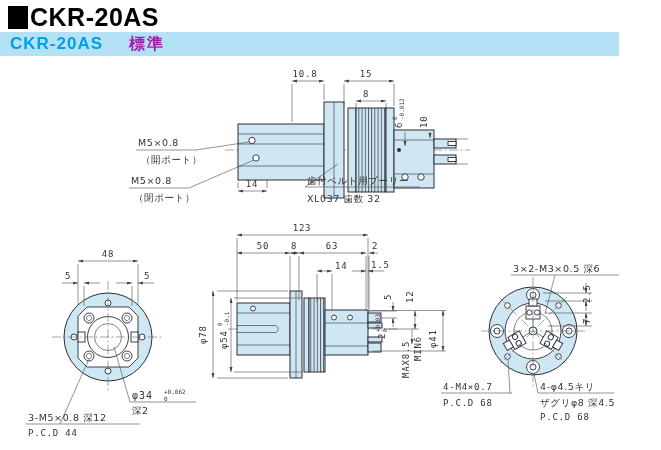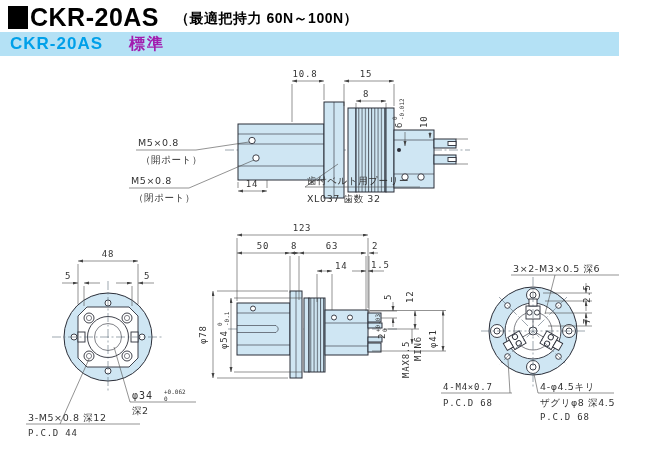--- a/index.html
+++ b/index.html
@@ -28,21 +28,20 @@
   .mid{text-anchor:middle;}
 </style>
 </head>
 <body>
 
 <div id="page">
 
   <div class="hdr">
     <span class="blk"></span>
     <h1>CKR-20AS</h1>
-    <span class="sub">（最適把持力 60N～100N）</span>
   </div>
 
   <div class="banner">
     <span class="model">CKR-20AS</span>
     <span class="variant">標準</span>
   </div>
 
   <svg width="661" height="394" viewBox="0 0 661 394">
     <defs>
       <marker id="ae" orient="auto" markerWidth="9" markerHeight="6" refX="8.5" refY="2.5">

